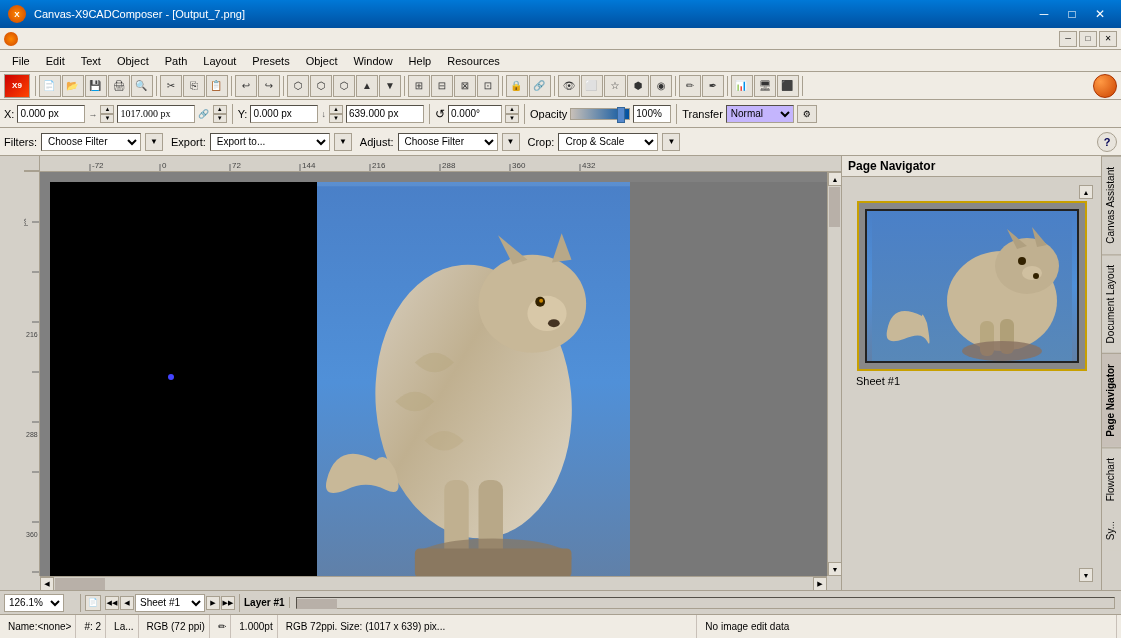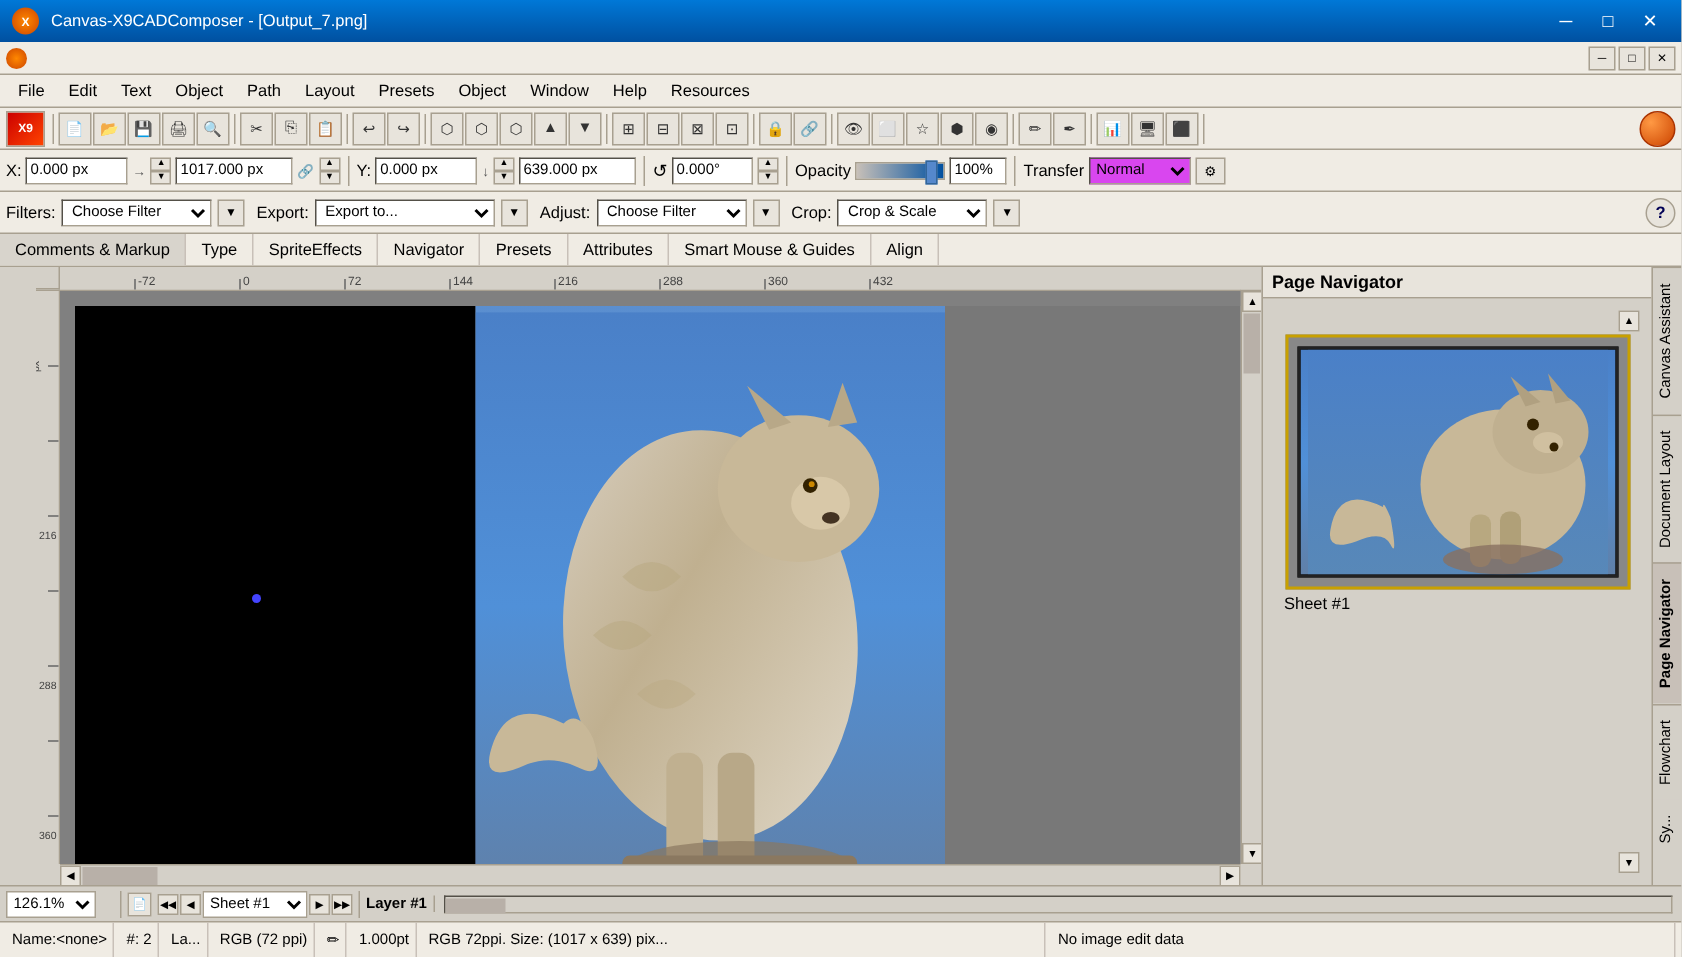--- a/index.html
+++ b/index.html
@@ -144,21 +144,21 @@
       border-top: 1px solid #a8a090;
       display: flex;
       align-items: center;
       padding: 0 4px;
       gap: 4px;
       font-size: 10px;
     }
     .opt-select {
       height: 18px;
       border: 1px inset #a8a090;
-      background: #d946ef;
+      background: #c4b5fd;
       font-size: 10px;
       min-width: 70px;
     }
     
     
     #app {
       width: 1121px;
       height: 638px;
       display: flex;
       flex-direction: column;
@@ -304,21 +304,21 @@
   </div>
 
   <div id="options-bar" style="background:#f0ece4;border-bottom:1px solid #a8a090;height:28px;display:flex;align-items:center;padding:0 4px;gap:3px;overflow:hidden;">
     <span class="opt-label">X:</span>
     <input class="opt-input" value="0.000 px" style="width: 68px;">
     <span style="cursor:pointer;font-size:9px;color:#555;">→</span>
     <div style="display:flex;flex-direction:column;gap:0px;">
       <div style="width:14px;height:9px;background:#e8e4dc;border:1px solid #a8a090;display:flex;align-items:center;justify-content:center;font-size:6px;cursor:pointer;">▲</div>
       <div style="width:14px;height:9px;background:#e8e4dc;border:1px solid #a8a090;display:flex;align-items:center;justify-content:center;font-size:6px;cursor:pointer;">▼</div>
     </div>
-    <input class="opt-input" value="1017.000 px" style="width: 78px;">
+    <input class="opt-input" value="1017.000 px" style="width: 78px; font-family: Liberation Serif, serif;">
     <div style="cursor:pointer;font-size:9px;">🔗</div>
     <div style="display:flex;flex-direction:column;gap:0px;">
       <div style="width:14px;height:9px;background:#e8e4dc;border:1px solid #a8a090;display:flex;align-items:center;justify-content:center;font-size:6px;cursor:pointer;">▲</div>
       <div style="width:14px;height:9px;background:#e8e4dc;border:1px solid #a8a090;display:flex;align-items:center;justify-content:center;font-size:6px;cursor:pointer;">▼</div>
     </div>
     <div class="tb-sep"></div>
     <span class="opt-label">Y:</span>
     <input class="opt-input" value="0.000 px" style="width: 68px;">
     <span style="cursor:pointer;font-size:9px;color:#555;">↓</span>
     <div style="display:flex;flex-direction:column;">
@@ -372,30 +372,20 @@
     <div class="fb-group">
       <span class="fb-label">Crop:</span>
       <select class="fb-select">
         <option>Crop &amp; Scale</option>
       </select>
       <button style="height:18px;width:18px;background:#e8e4dc;border:1px solid #a8a090;cursor:pointer;font-size:8px;">▼</button>
     </div>
     <div style="margin-left:auto;width:20px;height:20px;border-radius:50%;background:#e8e4dc;border:1px solid #a8a090;display:flex;align-items:center;justify-content:center;font-size:11px;font-weight:bold;cursor:pointer;color:#000055;">?</div>
   </div>
 
-  <div id="panel-tabs">
-    <div class="panel-tab active">Comments &amp; Markup</div>
-    <div class="panel-tab">Type</div>
-    <div class="panel-tab">SpriteEffects</div>
-    <div class="panel-tab">Navigator</div>
-    <div class="panel-tab">Presets</div>
-    <div class="panel-tab">Attributes</div>
-    <div class="panel-tab">Smart Mouse &amp; Guides</div>
-    <div class="panel-tab">Align</div>
-  </div>
 
   <div id="work-area">
 
     <div id="canvas-wrap">
 
       <div style="display:flex;height:16px;background:#d4d0c8;border-bottom:1px solid #a8a090;">
         <div style="width:16px;min-width:16px;background:#d4d0c8;border-right:1px solid #a8a090;border-bottom:1px solid #a8a090;"></div>
         <div style="flex:1;position:relative;overflow:hidden;">
           <svg width="100%" height="16" style="position:absolute;top:0;left:0;">
             <rect width="100%" height="16" fill="#d4d0c8"></rect>

